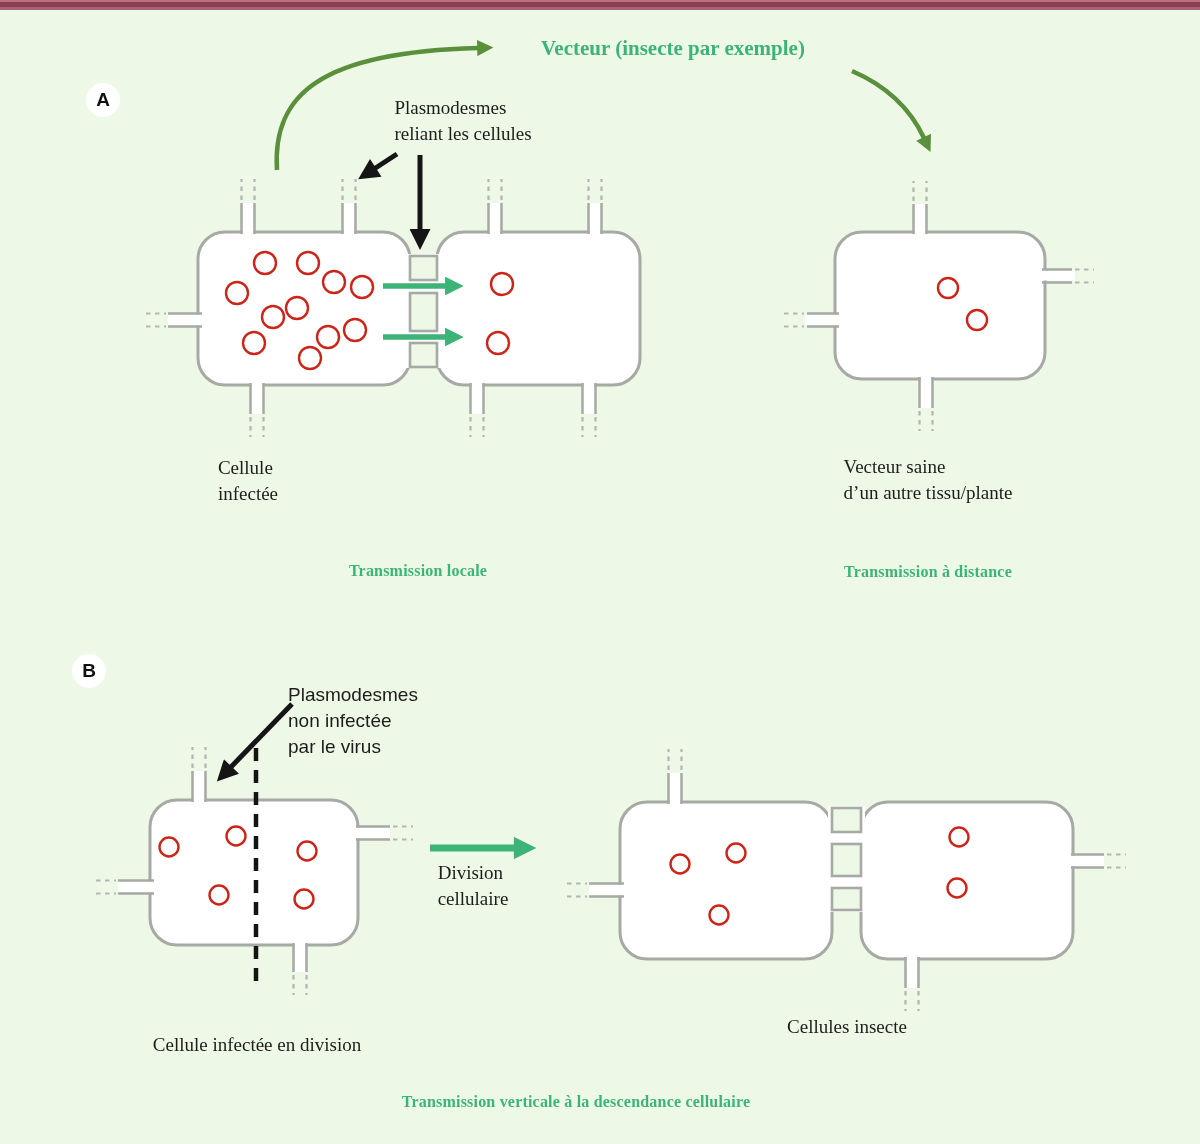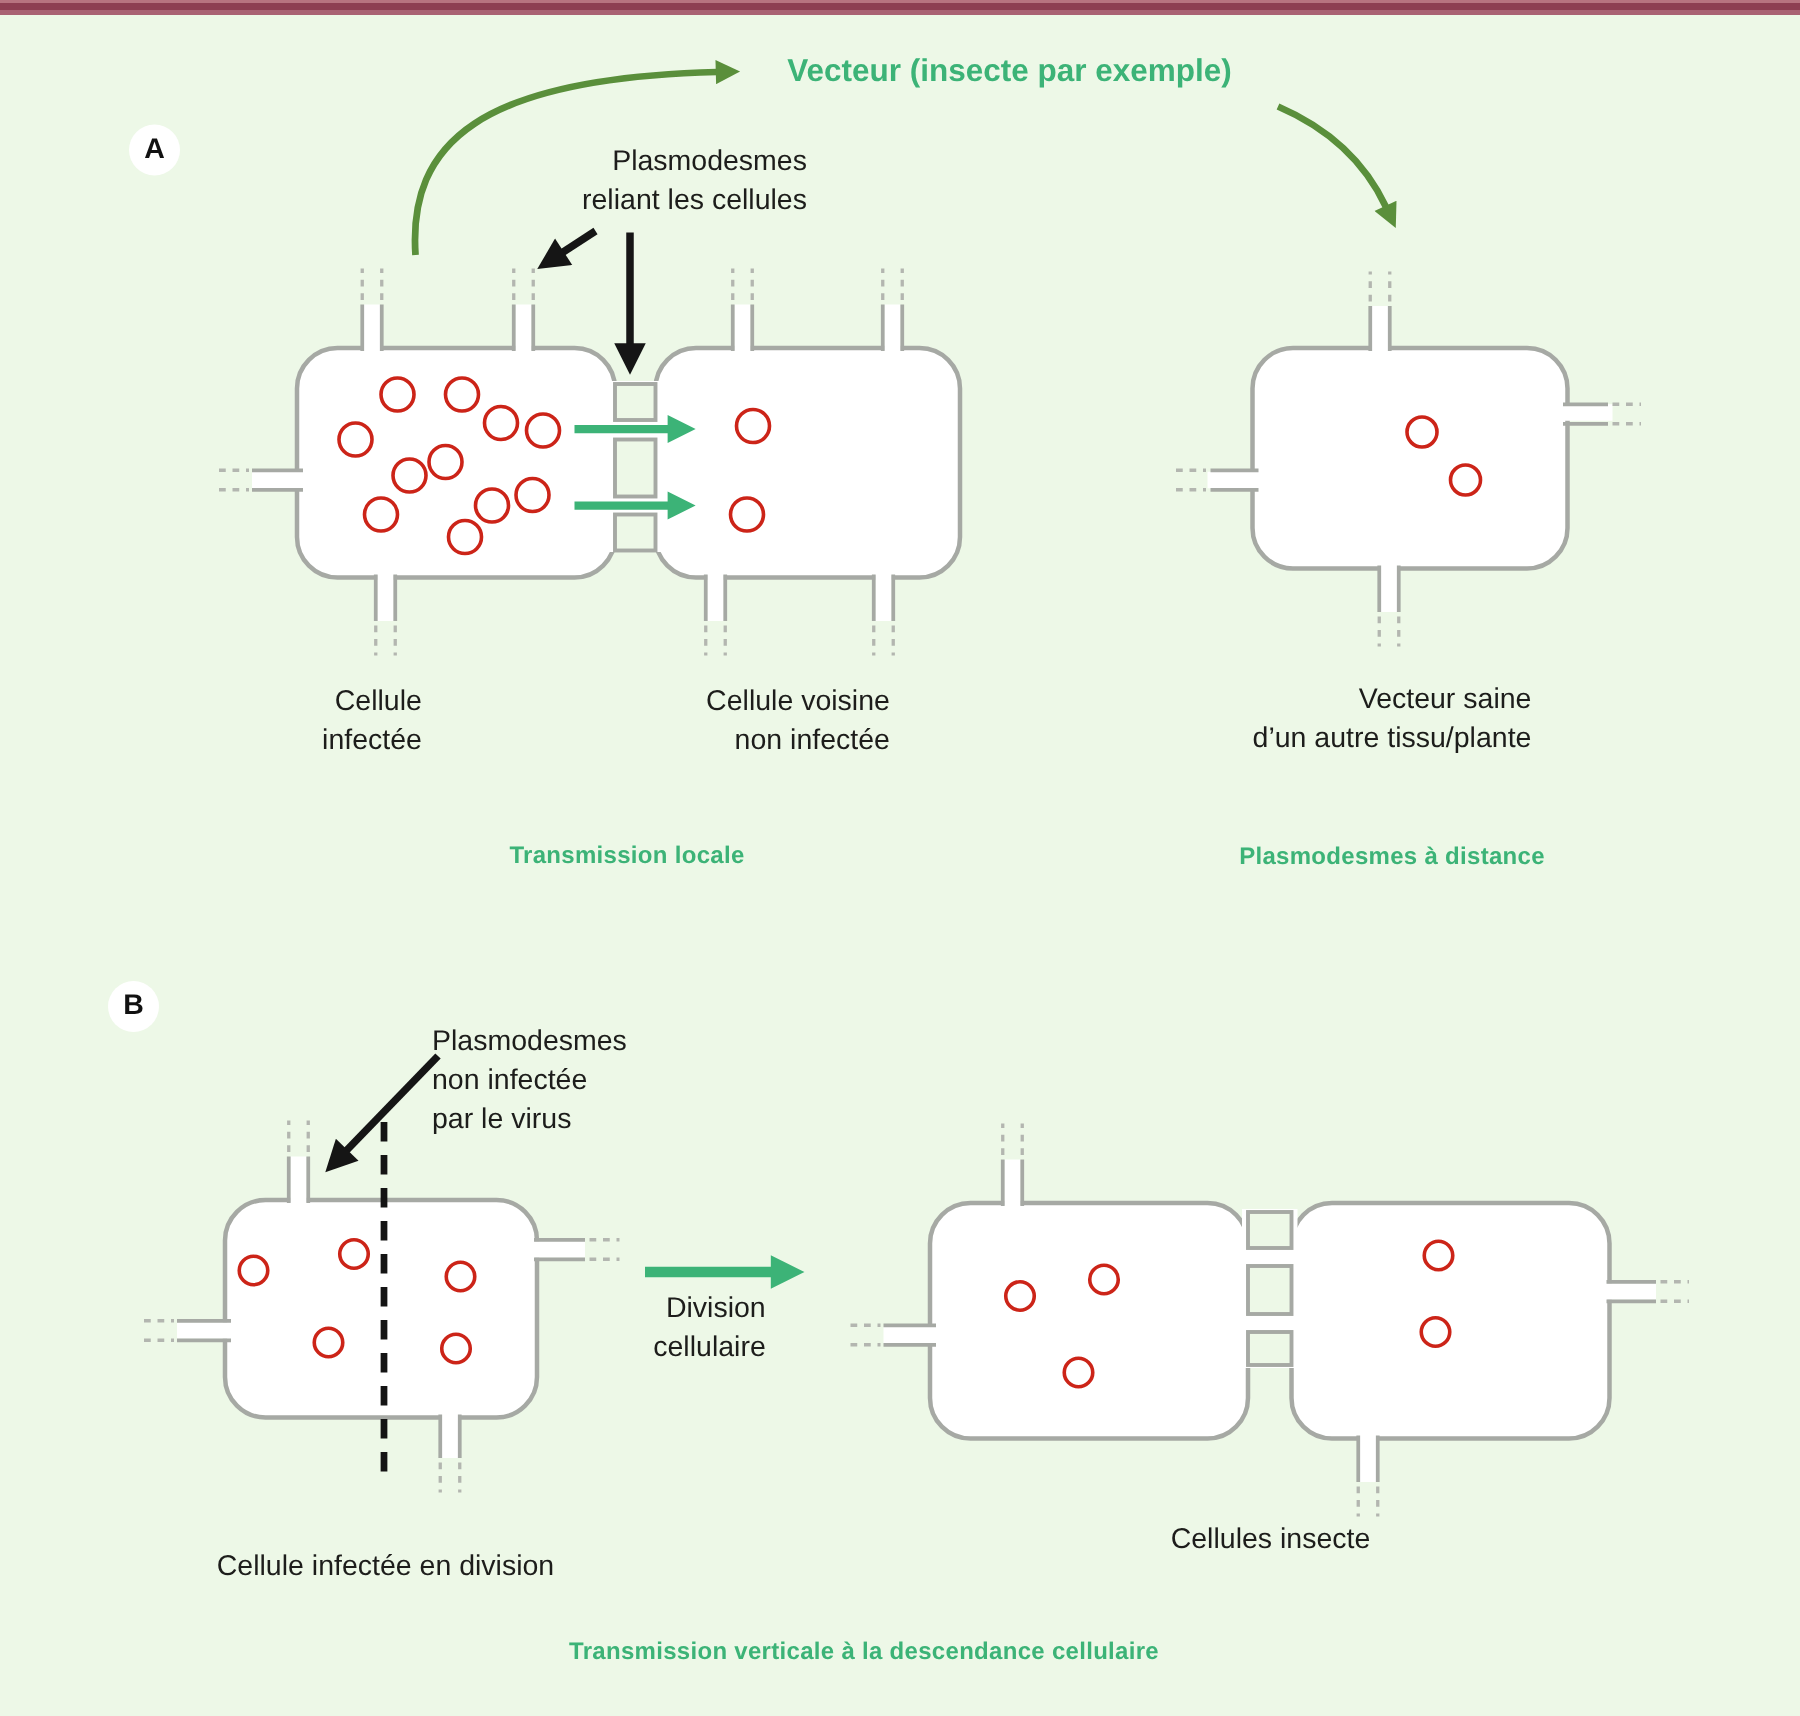--- a/index.html
+++ b/index.html
@@ -19,22 +19,22 @@
   .wall2{stroke:var(--wall);stroke-width:2.5;fill:none;stroke-linecap:butt;}
   .dash2{stroke:var(--dashc);stroke-width:2.2;fill:none;stroke-dasharray:4.5 4.5;}
   .jbox{fill:var(--bg);stroke:var(--wall);stroke-width:2.6;}
   [data-circles] circle{fill:#fff;stroke:var(--virus);stroke-width:2.4;}
   .arrow-black{stroke:#151515;stroke-width:5;fill:none;stroke-linecap:butt;}
   .arrow-green{stroke:var(--emerald);stroke-width:5.5;fill:none;}
   .arrow-green-big{stroke:var(--emerald);stroke-width:7;fill:none;}
   .arrow-olive{stroke:var(--olive);stroke-width:4.5;fill:none;}
   .division-line{stroke:#141414;stroke-width:4.5;stroke-dasharray:13 9;fill:none;}
   .mk-black{fill:#151515;} .mk-green{fill:var(--emerald);} .mk-olive{fill:var(--olive);}
-  .lbl{position:absolute;transform:translate(-50%,-50%);text-align:right;
-    font-size:19px;line-height:26px;color:var(--ink);white-space:nowrap;}
+  .lbl{position:absolute;transform:translate(-50%,-50%);text-align:left;
+    font-size:19px;line-height:26px;color:var(--ink);white-space:nowrap;font-family:Liberation Serif, serif;}
   .lbl-left{position:absolute;transform:translate(0,-50%);text-align:left;
     font-size:19px;line-height:26px;color:var(--ink);white-space:nowrap;}
   .heading{font-weight:bold;font-size:16px;color:var(--emerald);letter-spacing:.2px;}
   .vecteur{font-weight:bold;font-size:21px;color:var(--emerald);}
   .badge{position:absolute;transform:translate(-50%,-50%);width:34px;height:34px;border-radius:50%;
     background:#fff;color:#111;font-weight:bold;font-size:19px;
     display:flex;align-items:center;justify-content:center;}
 </style>
 </head>
 <body>
@@ -228,32 +228,28 @@
   <div class="lbl" style="left:463px;top:121px">
     <div>Plasmodesmes</div>
     <div>reliant les cellules</div>
   </div>
 
   <div class="lbl" style="left:248px;top:481px">
     <div>Cellule</div>
     <div>infectée</div>
   </div>
 
-  <div class="lbl" style="left:532px;top:481px">
-    <div>Cellule voisine</div>
-    <div>non infectée</div>
-  </div>
 
   <div class="lbl" style="left:928px;top:480px">
     <div>Vecteur saine</div>
     <div>d’un autre tissu/plante</div>
   </div>
 
   <div class="lbl heading" style="left:418px;top:571px">Transmission locale</div>
-  <div class="lbl heading" style="left:928px;top:572px">Plasmodesmes à distance</div>
+  <div class="lbl heading" style="left:928px;top:572px">Transmission à distance</div>
 
   <div class="lbl-left" style="left:288px;top:721px">
     <div>Plasmodesmes</div>
     <div>non infectée</div>
     <div>par le virus</div>
   </div>
 
   <div class="lbl" style="left:473px;top:886px">
     <div>Division</div>
     <div>cellulaire</div>

